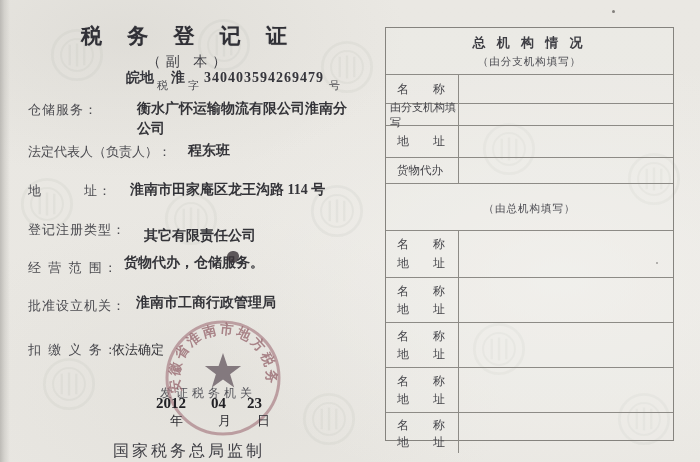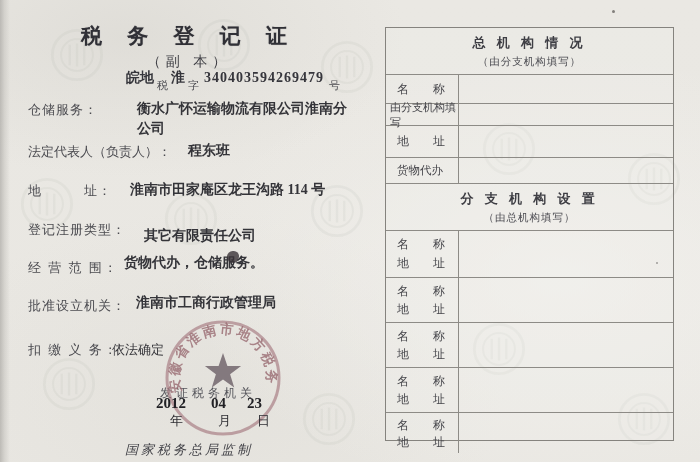--- a/index.html
+++ b/index.html
@@ -41,21 +41,21 @@
   .serial .sub{font-size:11px;font-weight:normal;position:relative;top:7px;color:#4a4a50;margin:0 3px;}
   .serial .num{font-size:14px;letter-spacing:1px;margin:1px 2px;font-family:"Liberation Serif",serif;}
   .frow{position:absolute;left:0;top:0;width:378px;}
   .flabel{position:absolute;left:28px;font-size:13px;letter-spacing:1px;color:#4b4b50;white-space:nowrap;}
   .fvalue{position:absolute;font-size:14px;font-weight:bold;color:#343439;line-height:20px;}
   .issuer{position:absolute;left:160px;top:385px;font-size:12px;letter-spacing:4px;color:#55555b;z-index:1;}
   .dt{position:absolute;top:395px;font-size:15px;font-weight:bold;color:#212125;z-index:3;}
   .du{position:absolute;top:412px;font-size:13px;color:#2e2e33;z-index:3;}
   .footer-line{
     position:absolute;left:0;top:441px;width:378px;text-align:center;
-    font-size:13px;letter-spacing:3px;color:#404046;font-style:italic;
+    font-size:16px;letter-spacing:3px;color:#404046;
   }
   .stamp{position:absolute;left:161px;top:316px;width:124px;height:124px;z-index:2;}
   .blot{position:absolute;left:227px;top:251px;width:12px;height:12px;border-radius:50% 45% 55% 50%;
         background:#3a3338;opacity:.8;z-index:1;}
   .speck{position:absolute;background:#55534f;border-radius:50%;opacity:.7;}
   
   .tbl{
     position:absolute;left:385px;top:27px;width:289px;height:414px;
     border:1px solid #85837e;display:flex;flex-direction:column;
     background:rgba(240,239,235,.25);
@@ -246,21 +246,20 @@
     </div>
     <div class="trow" style="height:32px">
       <div class="lcell">地　　址</div>
       <div class="vcell"></div>
     </div>
     <div class="trow" style="height:26px">
       <div class="lcell" style="letter-spacing:0;font-size:11.5px">货物代办</div>
       <div class="vcell"></div>
     </div>
     <div class="trow thead" style="height:47px">
-      <span class="t1">分 支 机 构 设 置</span>
       <span class="t2">（由总机构填写）</span>
     </div>
 
     <div class="trow pair" style="height:47px">
       <div class="lcell">
         <span>名　　称</span>
         <span>地　　址</span>
       </div>
       <div class="vcell"></div>
     </div>

